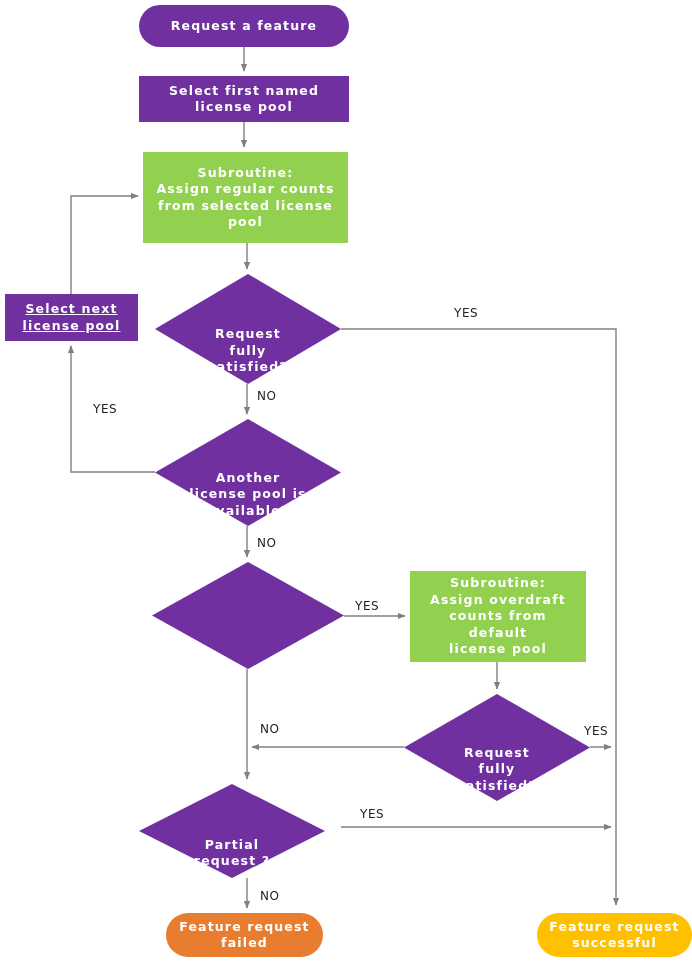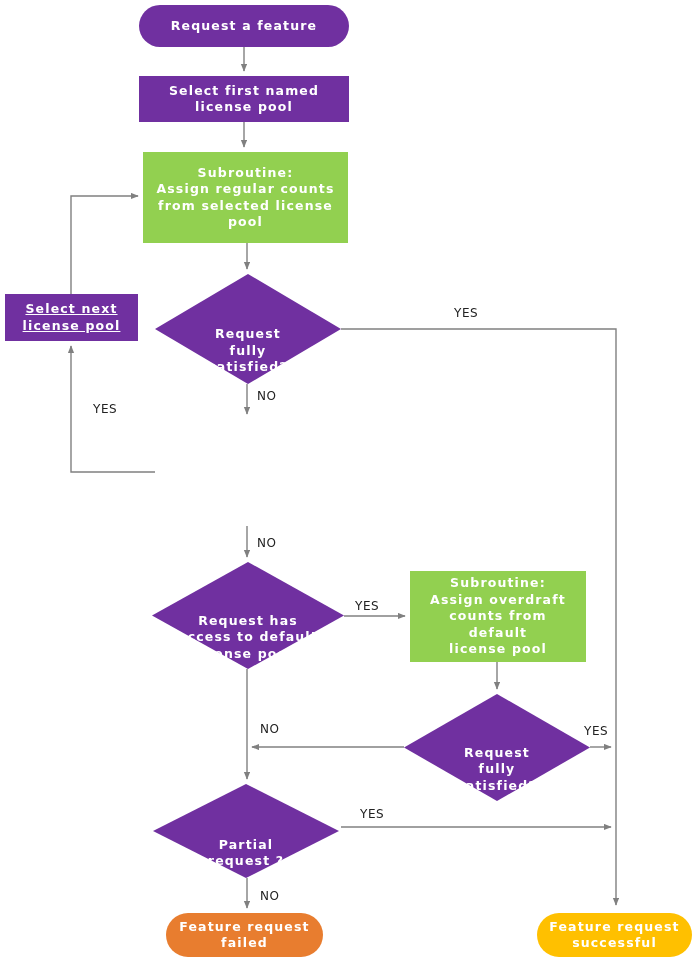--- a/index.html
+++ b/index.html
@@ -148,43 +148,46 @@
 license pool</span>
   </div>
 
   <div class="node n-decision" style="left: 155px; top: 274px; width: 186px; height: 110px;">
     <span class="diamond-bg" style="background: rgb(112, 48, 160);"></span>
     <span class="txt">Request
 fully
 satisfied?</span>
   </div>
 
+  <div class="node n-decision" style="left: 155px; top: 419px; width: 186px; height: 107px;">
+    <span class="diamond-bg" style="background: rgb(112, 48, 160);"></span>
+    <span class="txt">Another
+license pool is
+available?</span>
+  </div>
 
   <div class="node n-decision" style="left: 152px; top: 562px; width: 192px; height: 107px;">
     <span class="diamond-bg" style="background: rgb(112, 48, 160);"></span>
-    <span class="txt">Request has
-access to default
-license pool?</span>
   </div>
 
   <div class="node n-subroutine" style="left: 410px; top: 571px; width: 176px; height: 91px; background: rgb(146, 208, 80);">
     <span class="txt">Subroutine:
 Assign overdraft
 counts from default
 license pool</span>
   </div>
 
   <div class="node n-decision" style="left: 404px; top: 694px; width: 186px; height: 107px;">
     <span class="diamond-bg" style="background: rgb(112, 48, 160);"></span>
     <span class="txt">Request
 fully
 satisfied?</span>
   </div>
 
-  <div class="node n-decision" style="left: 153px; top: 784px; width: 186px; height: 94px;">
+  <div class="node n-decision" style="left: 139px; top: 784px; width: 186px; height: 94px;">
     <span class="diamond-bg" style="background: rgb(112, 48, 160);"></span>
     <span class="txt">Partial
 request ?</span>
   </div>
 
   <div class="node n-terminator" style="left: 166px; top: 913px; width: 157px; height: 44px; background: rgb(232, 125, 47);">
     <span class="txt">Feature request
 failed</span>
   </div>
 

